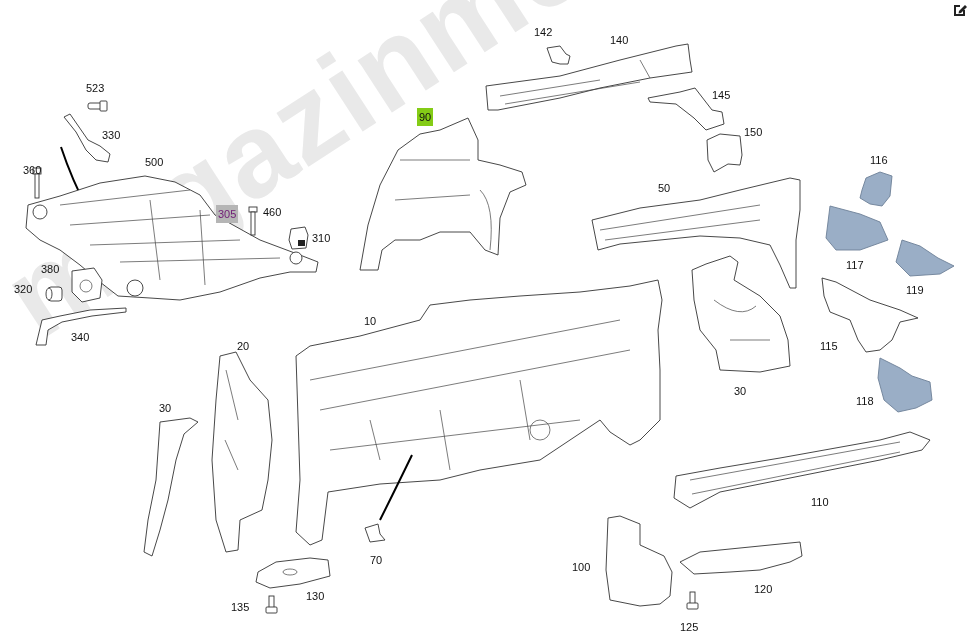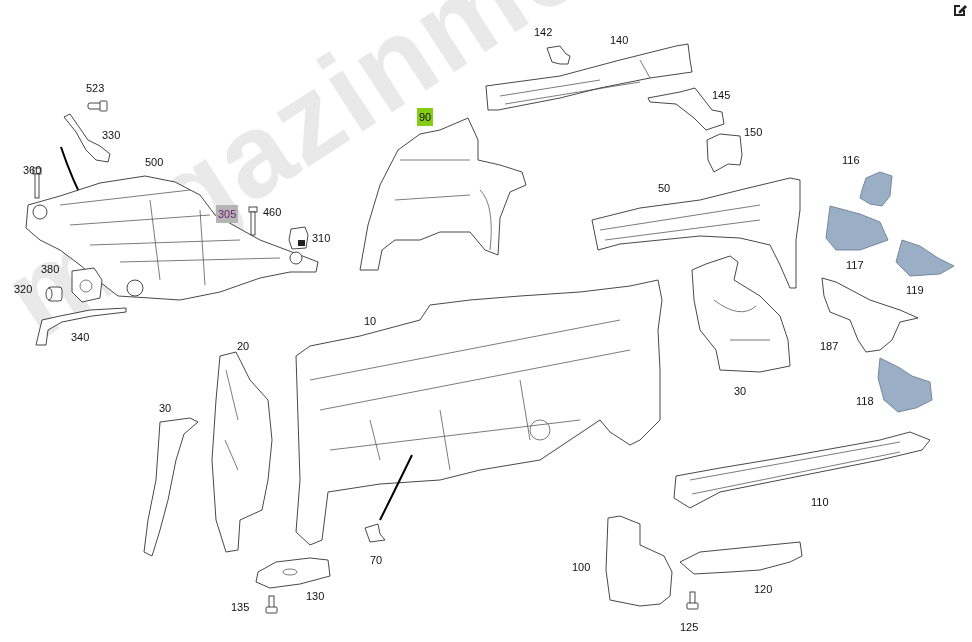--- a/index.html
+++ b/index.html
@@ -187,24 +187,24 @@
   <span class="callout" style="left:310px;top:229px">310</span>
   <span class="callout" style="left:39px;top:260px">380</span>
   <span class="callout" style="left:12px;top:280px">320</span>
   <span class="callout" style="left:69px;top:328px">340</span>
   <span class="callout hl-blue" style="left:417px;top:108px">90</span>
   <span class="callout" style="left:532px;top:23px">142</span>
   <span class="callout" style="left:608px;top:31px">140</span>
   <span class="callout" style="left:710px;top:86px">145</span>
   <span class="callout" style="left:742px;top:123px">150</span>
   <span class="callout" style="left:656px;top:179px">50</span>
-  <span class="callout" style="left:840px;top:151px">116</span>
+  <span class="callout" style="left:868px;top:151px">116</span>
   <span class="callout" style="left:844px;top:256px">117</span>
   <span class="callout" style="left:904px;top:281px">119</span>
-  <span class="callout" style="left:818px;top:337px">187</span>
+  <span class="callout" style="left:818px;top:337px">115</span>
   <span class="callout" style="left:854px;top:392px">118</span>
   <span class="callout" style="left:732px;top:382px">30</span>
   <span class="callout" style="left:362px;top:312px">10</span>
   <span class="callout" style="left:235px;top:337px">20</span>
   <span class="callout" style="left:157px;top:399px">30</span>
   <span class="callout" style="left:368px;top:551px">70</span>
   <span class="callout" style="left:809px;top:493px">110</span>
   <span class="callout" style="left:570px;top:558px">100</span>
   <span class="callout" style="left:752px;top:580px">120</span>
   <span class="callout" style="left:678px;top:618px">125</span>

